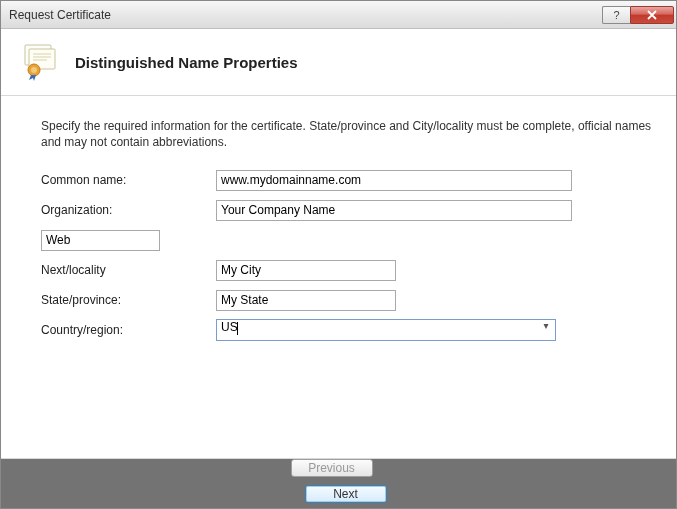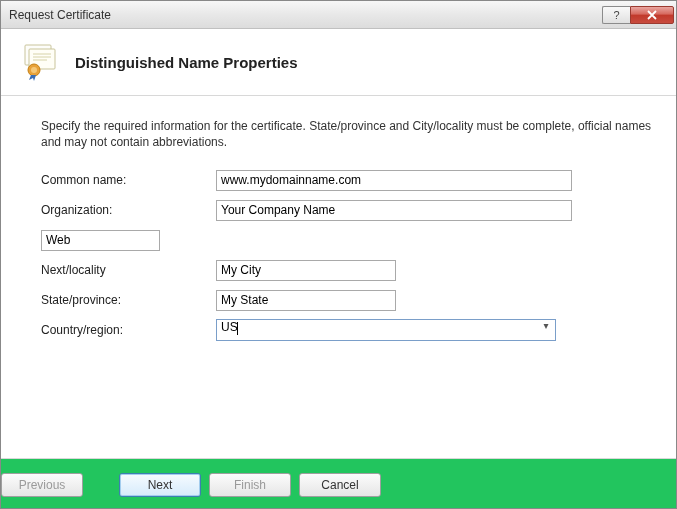--- a/index.html
+++ b/index.html
@@ -104,26 +104,27 @@
   }
   .combo .val { flex:1; }
   .combo .caret {
     width: 14px; text-align:center; color:#555; font-size:10px;
   }
   .footer {
     position: absolute;
     bottom: 0; left:0; right:0;
     height: 52px;
     border-top: 1px solid #d8d8d8;
-    background: #22c55e;
+    background: #737373;
     display:flex;
     align-items:center;
     justify-content:flex-start;
     padding-right: 16px;
     gap: 8px;
+    flex-direction: column;
   }
   .btn {
     width: 82px;
     height: 24px;
     border: 1px solid #9f9f9f;
     background: linear-gradient(to bottom,#fcfcfc,#e6e6e6);
     border-radius: 3px;
     font-family: inherit;
     font-size: 12px;
     color:#333;

